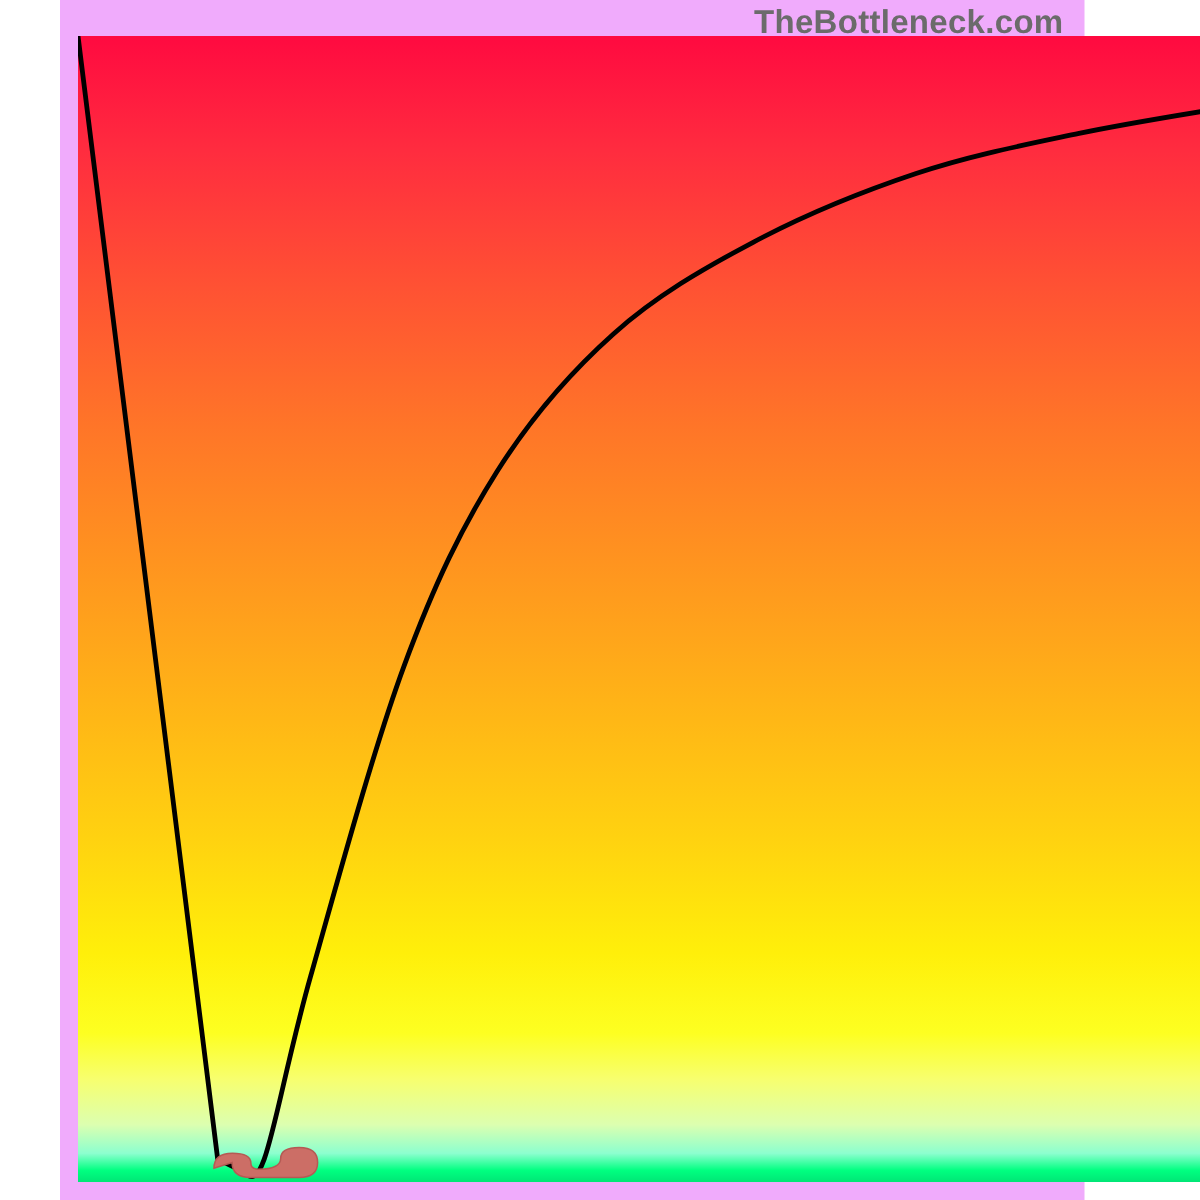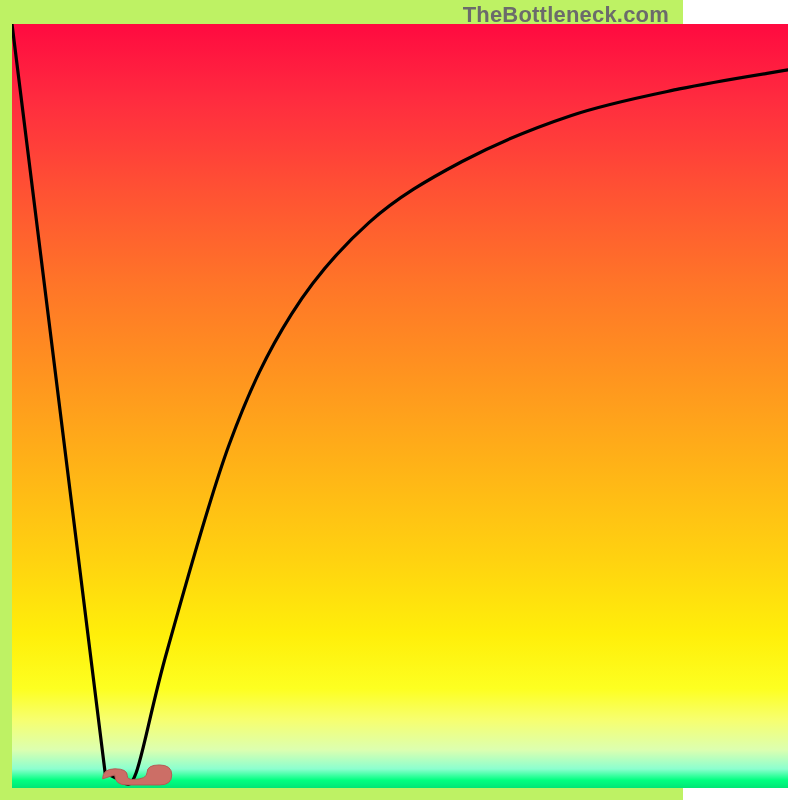--- a/index.html
+++ b/index.html
@@ -6,22 +6,23 @@
     margin: 0;
     padding: 0;
     width: 800px;
     height: 800px;
     overflow: hidden;
     font-family: Arial, Helvetica, sans-serif;
   }
   .frame {
     width: 683px;
     height: 800px;
-    background: #bef264;
+    background: #f0abfc;
     position: relative;
+    margin-left: 40px;
   }
   .watermark {
     position: absolute;
     top: 2px;
     right: 14px;
     color: #6b6b6b;
     font-size: 22px;
     font-weight: 600;
     letter-spacing: 0.2px;
     z-index: 4;

